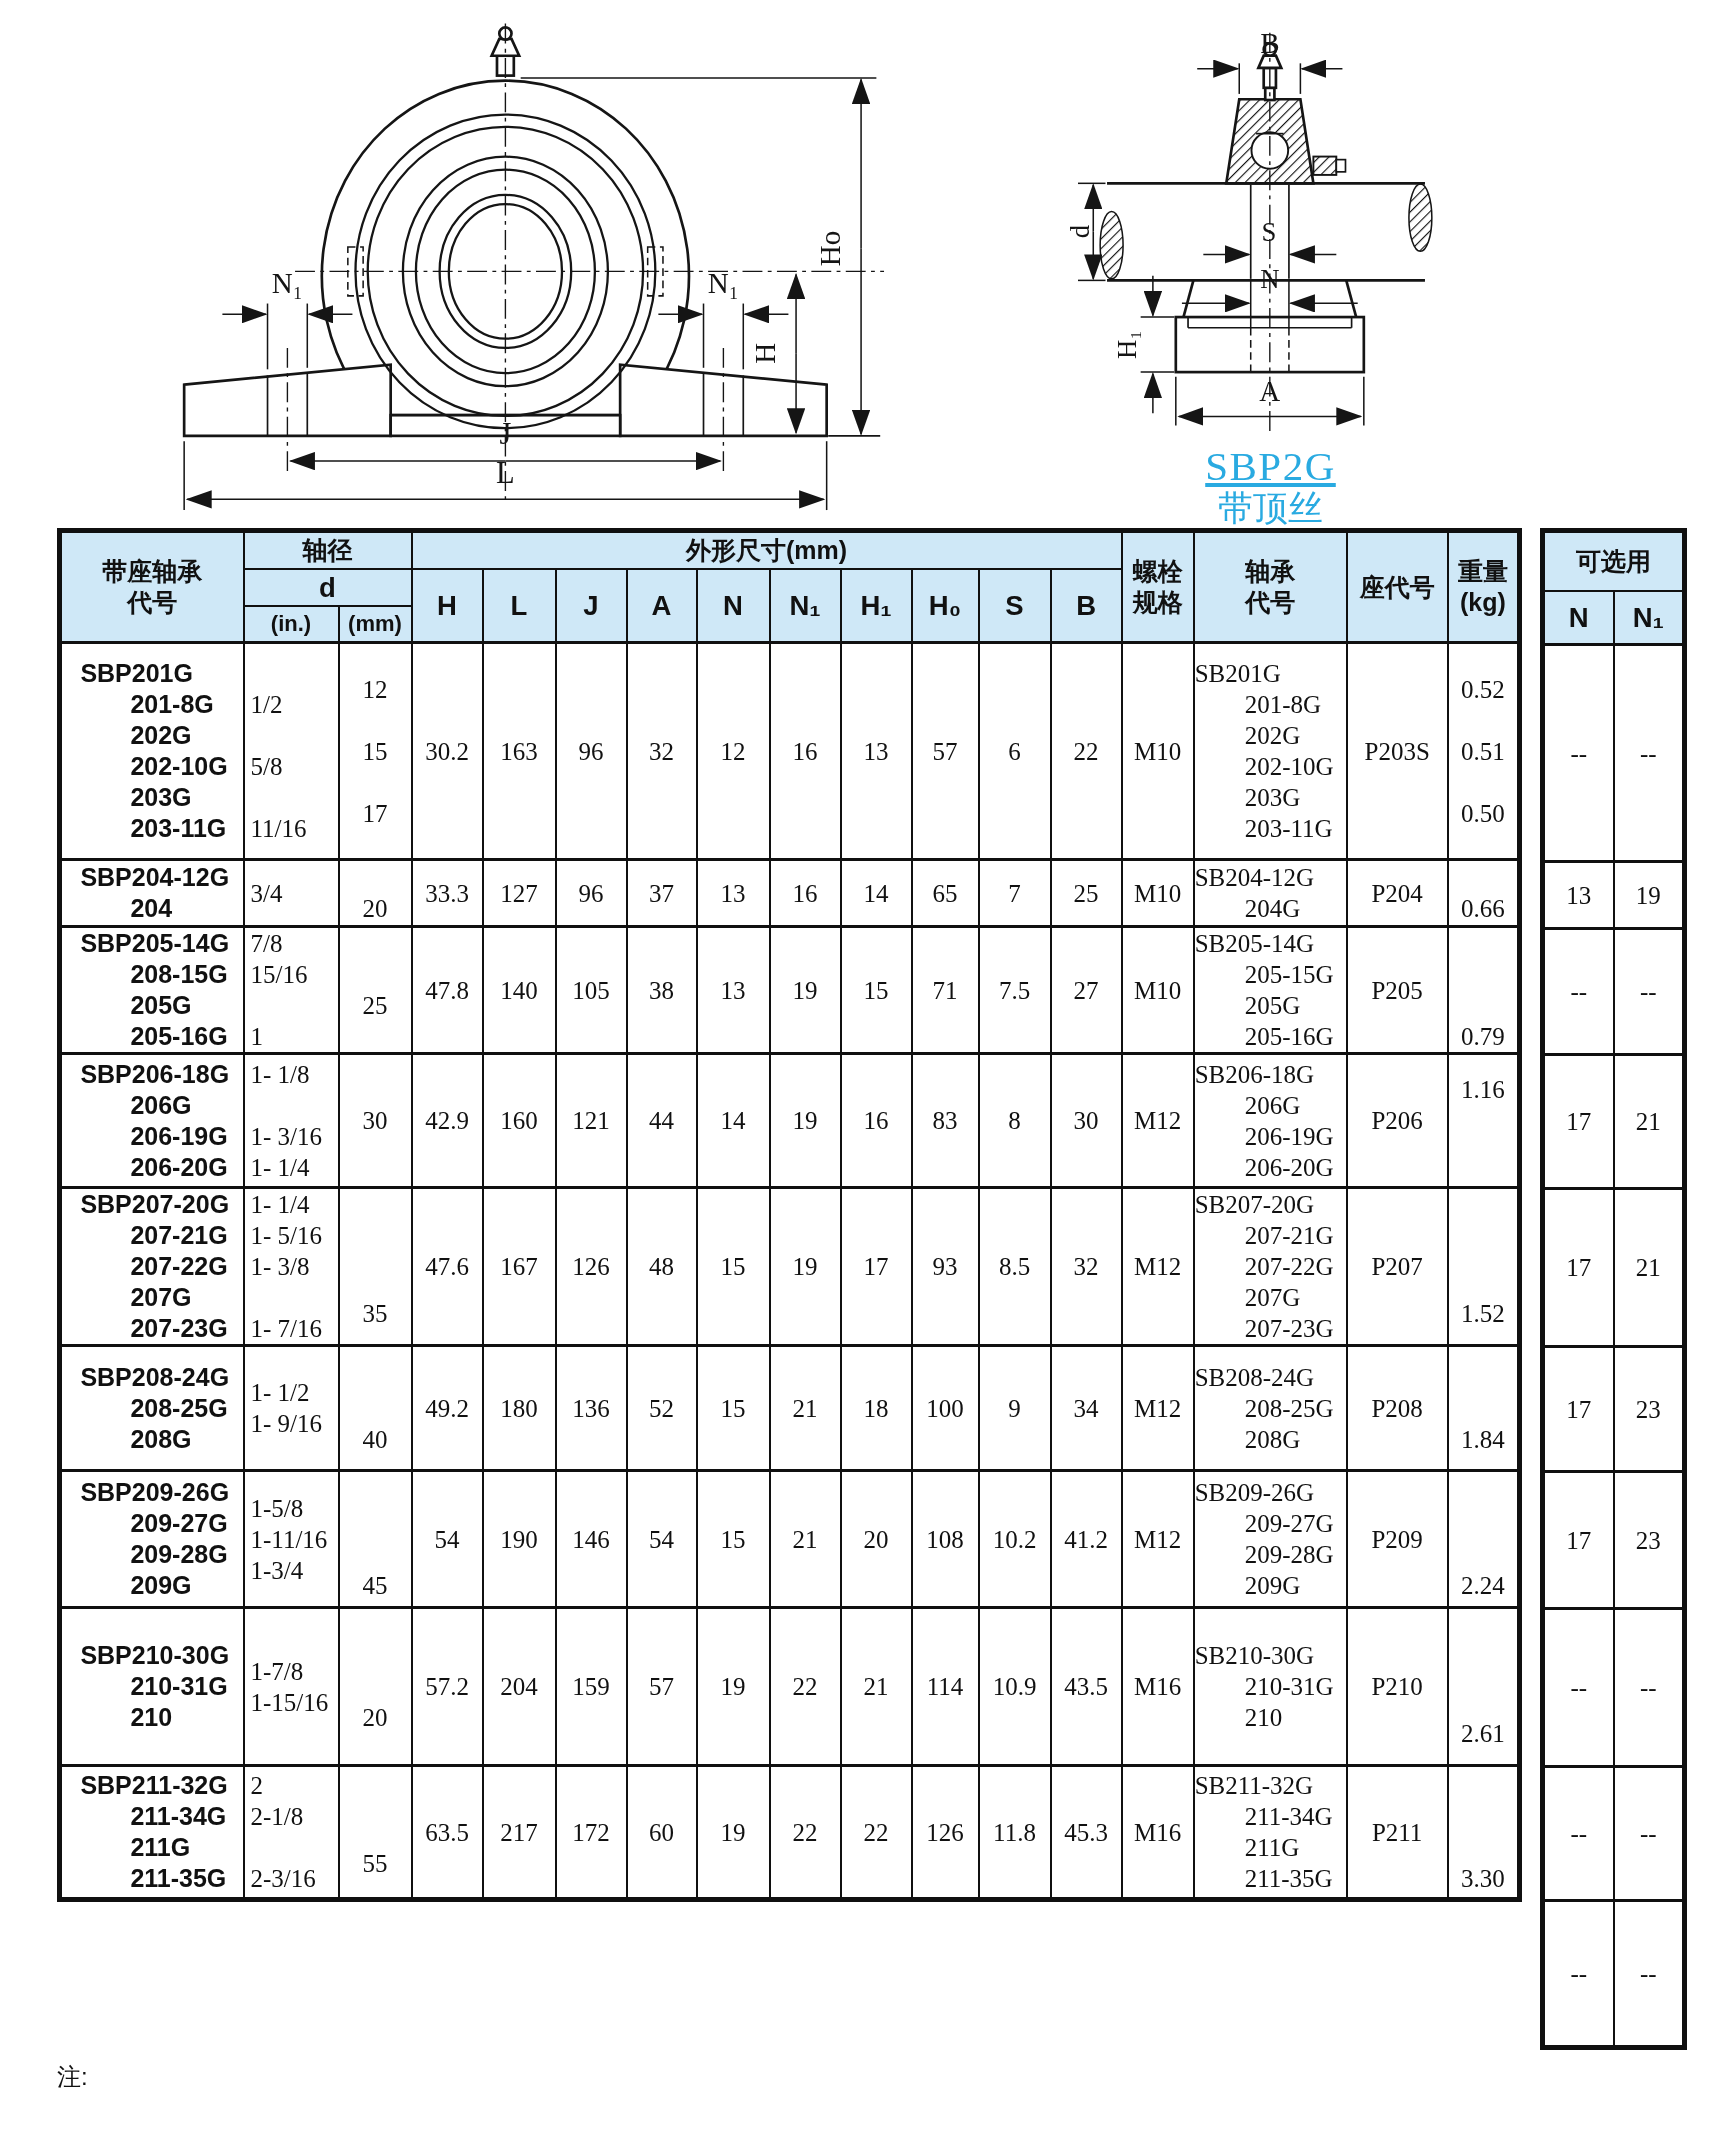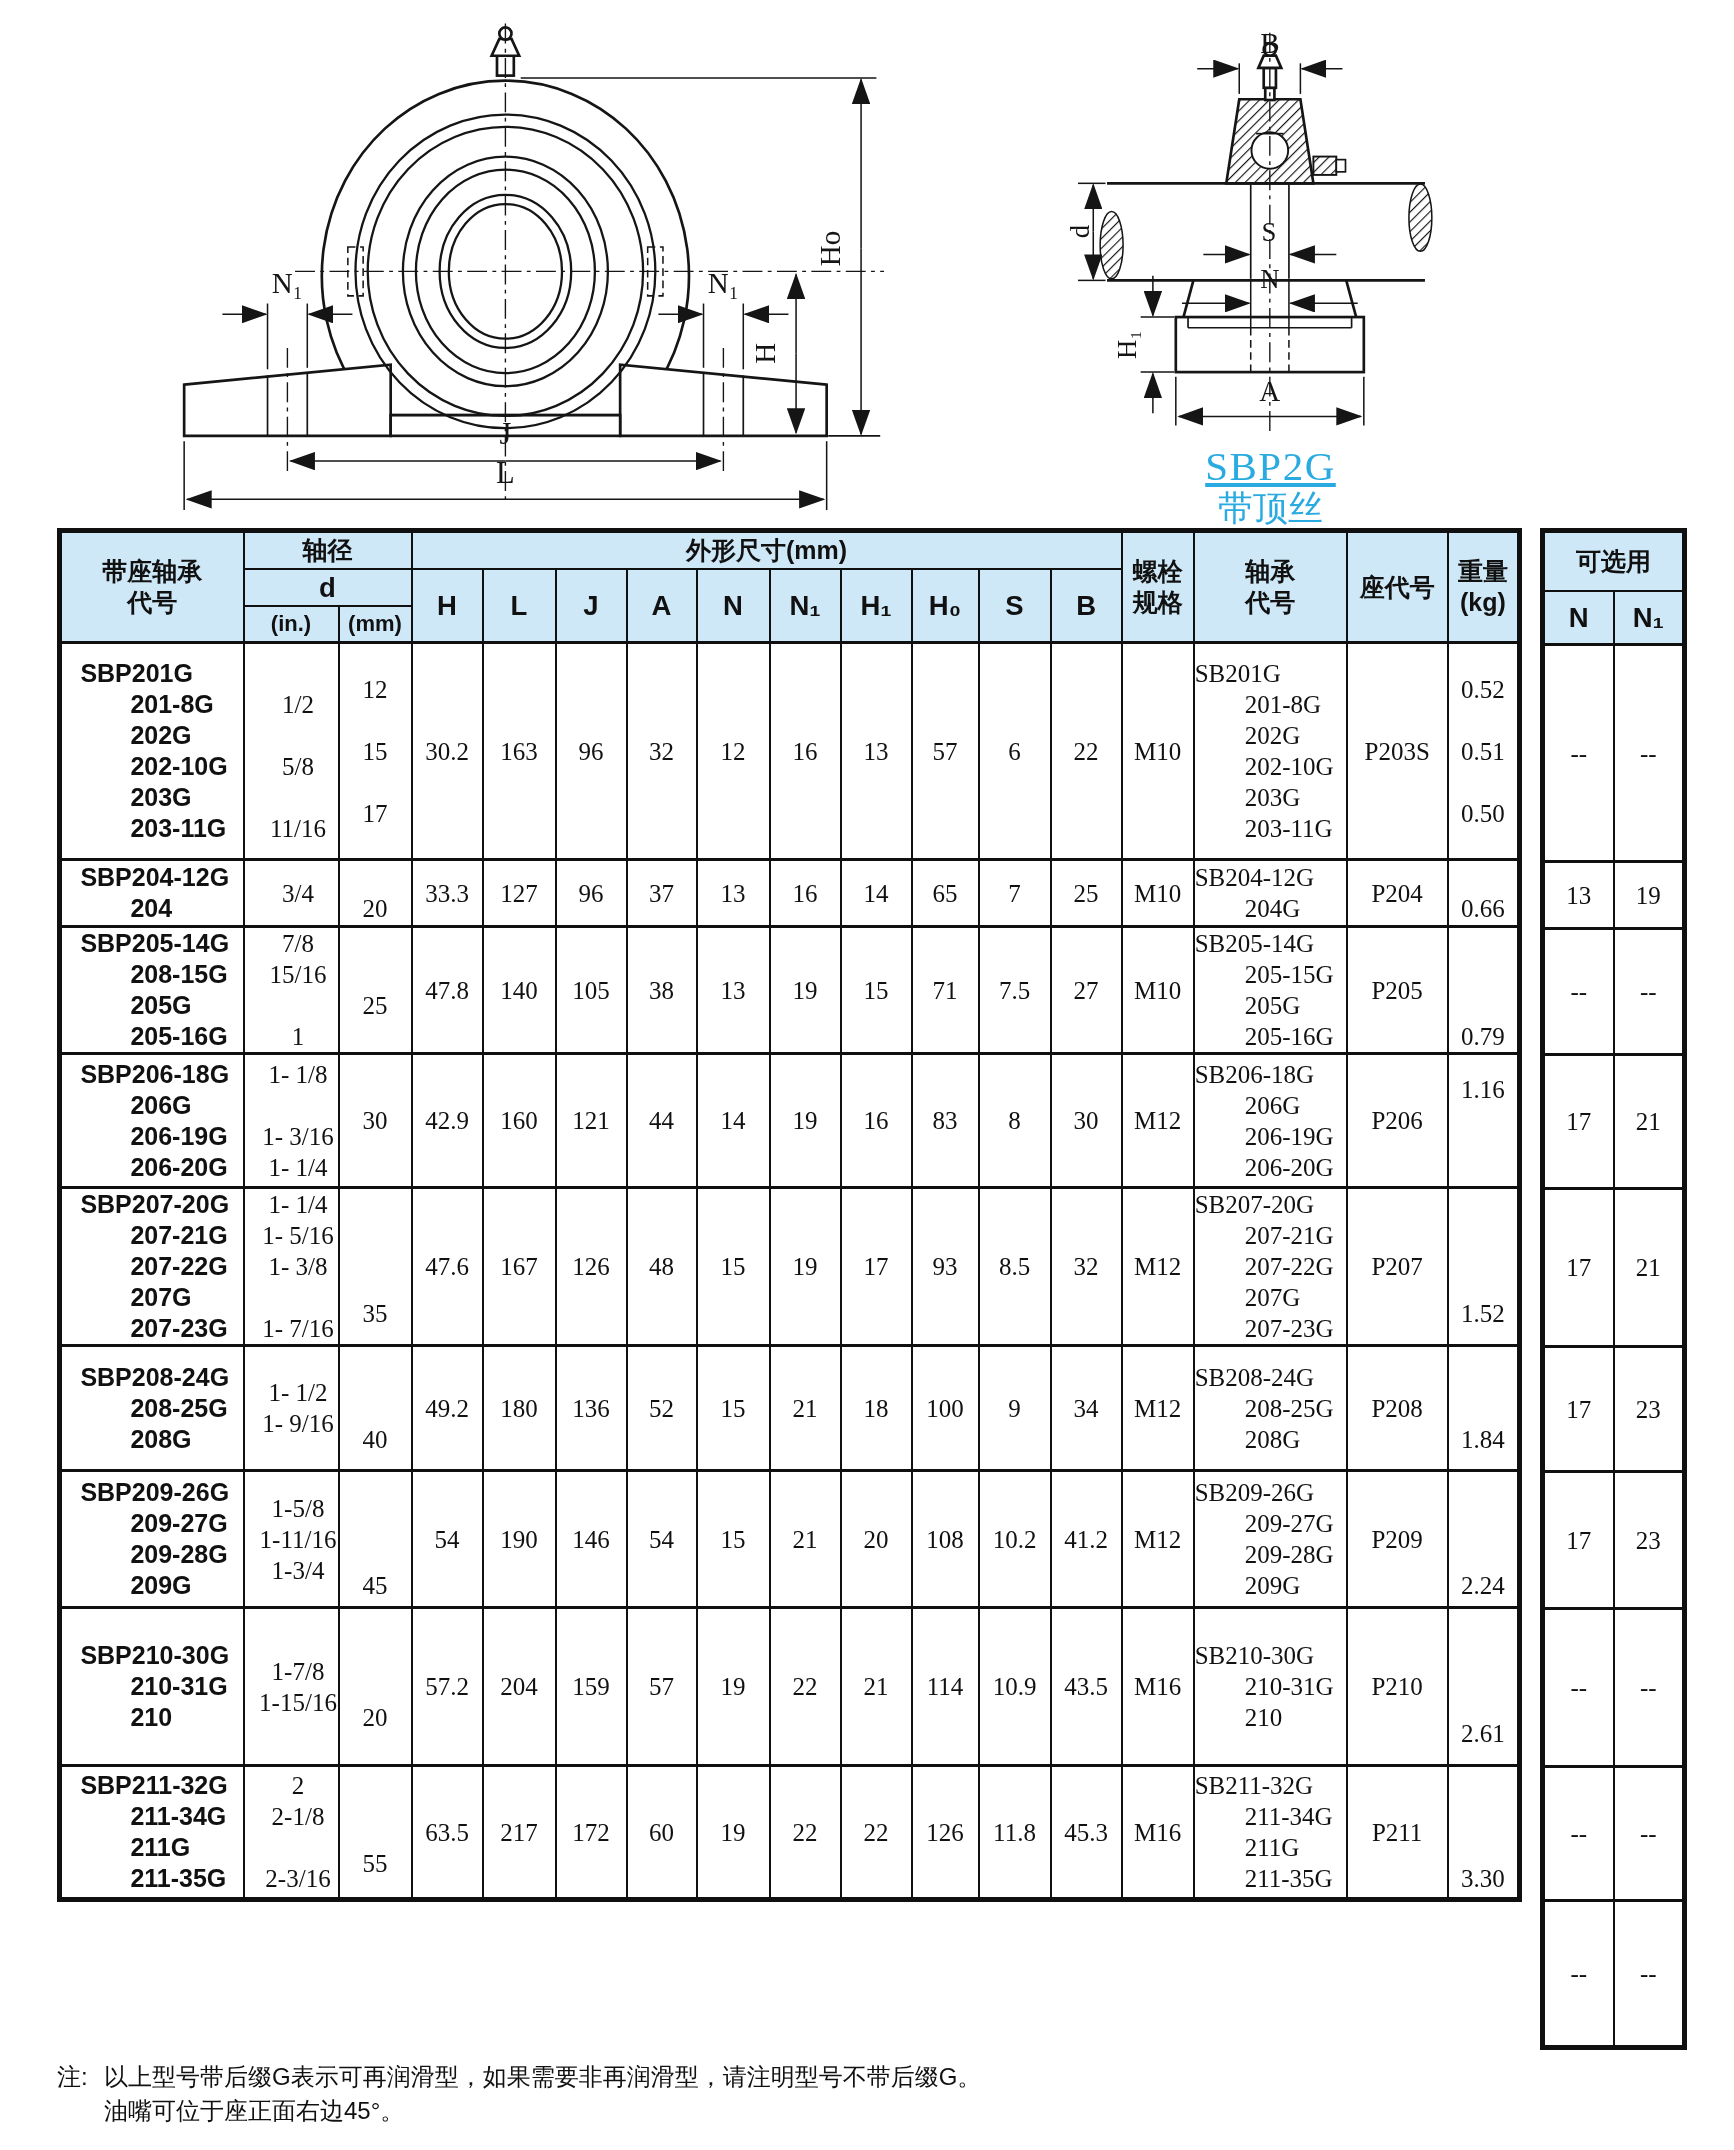--- a/index.html
+++ b/index.html
@@ -32,21 +32,21 @@
   tbody td{border-top-width:3.1px;vertical-align:middle;text-align:center;
            font-family:"Liberation Serif",serif;font-size:25px;line-height:31px;
            padding:0;white-space:pre-wrap;}
   .hr1{height:38px;} .hr2{height:37px;} .hr3{height:37px;}
   .ohr1{height:60px;} .ohr2{height:54px;}
   th.h-letter{font-size:27.5px;}
   th.small{font-size:22px;}
   th.pre{white-space:pre-wrap;}
   td.c-code{text-align:left;padding-left:18.4px;font-family:"Liberation Sans",sans-serif;
             font-weight:bold;font-size:25px;}
-  td.c-in{text-align:center;padding-left:14px;}
+  td.c-in{text-align:left;padding-left:6px;}
   td.c-bearing{text-align:left;padding-left:0;}
 
   
   .note{position:absolute;left:57px;top:2060px;width:1454px;display:flex;
         font-size:24px;line-height:34px;color:#111;}
   .note .lbl{flex:0 0 47px;}
   .note .txt{white-space:pre-wrap;}
 </style>
 </head>
 <body>
@@ -612,18 +612,16 @@
         </tr>
         <tr style="height: 147px;">
           <td>--</td>
           <td>--</td>
         </tr>
       </tbody>
   </table>
 
   <div class="note">
     <div class="lbl">注:</div>
-    <div class="txt">以上型号带后缀G表示可再润滑型，如果需要非再润滑型，请注明型号不带后缀G。
-油嘴可位于座正面右边45°。</div>
   </div>
 
 </div>
 
 
 </body></html>

